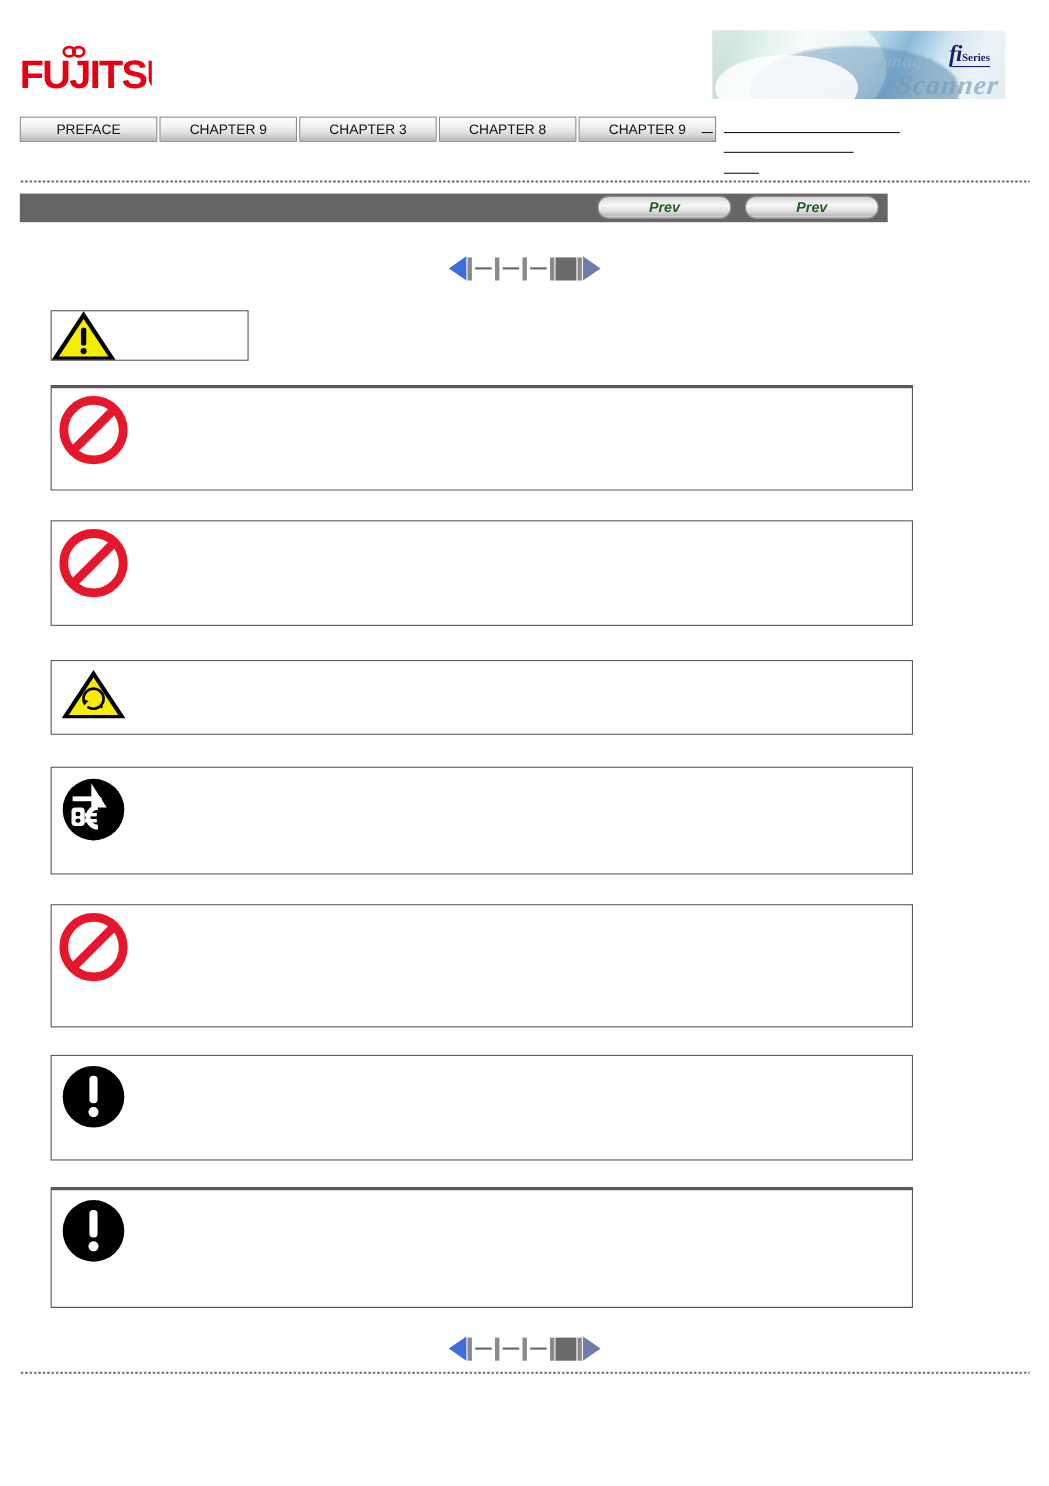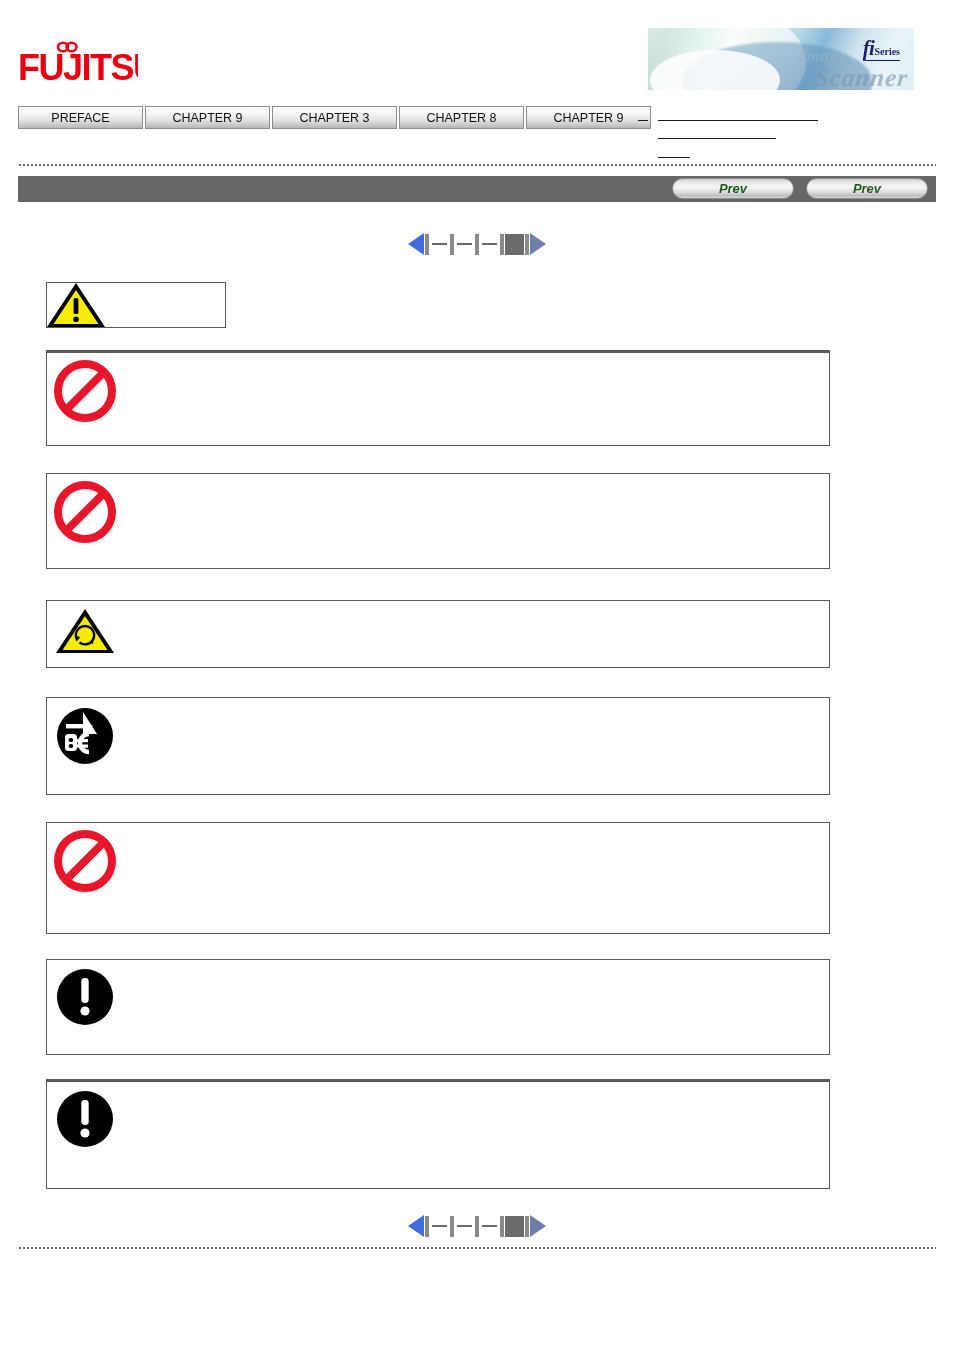--- a/index.html
+++ b/index.html
@@ -174,21 +174,21 @@
     background-repeat: repeat-x;
   }
   .dotted-top { top: 164px; }
   .dotted-bottom { top: 1247px; }
 
   
   .graybar {
     position: absolute;
     left: 18px;
     top: 176px;
-    width: 918px;
+    width: 789px;
     height: 26px;
     background: #666666;
   }
   .pill {
     position: absolute;
     top: 2px;
     width: 122px;
     height: 21px;
     border-radius: 11px;
     border: 1px solid #8d8d8d;

